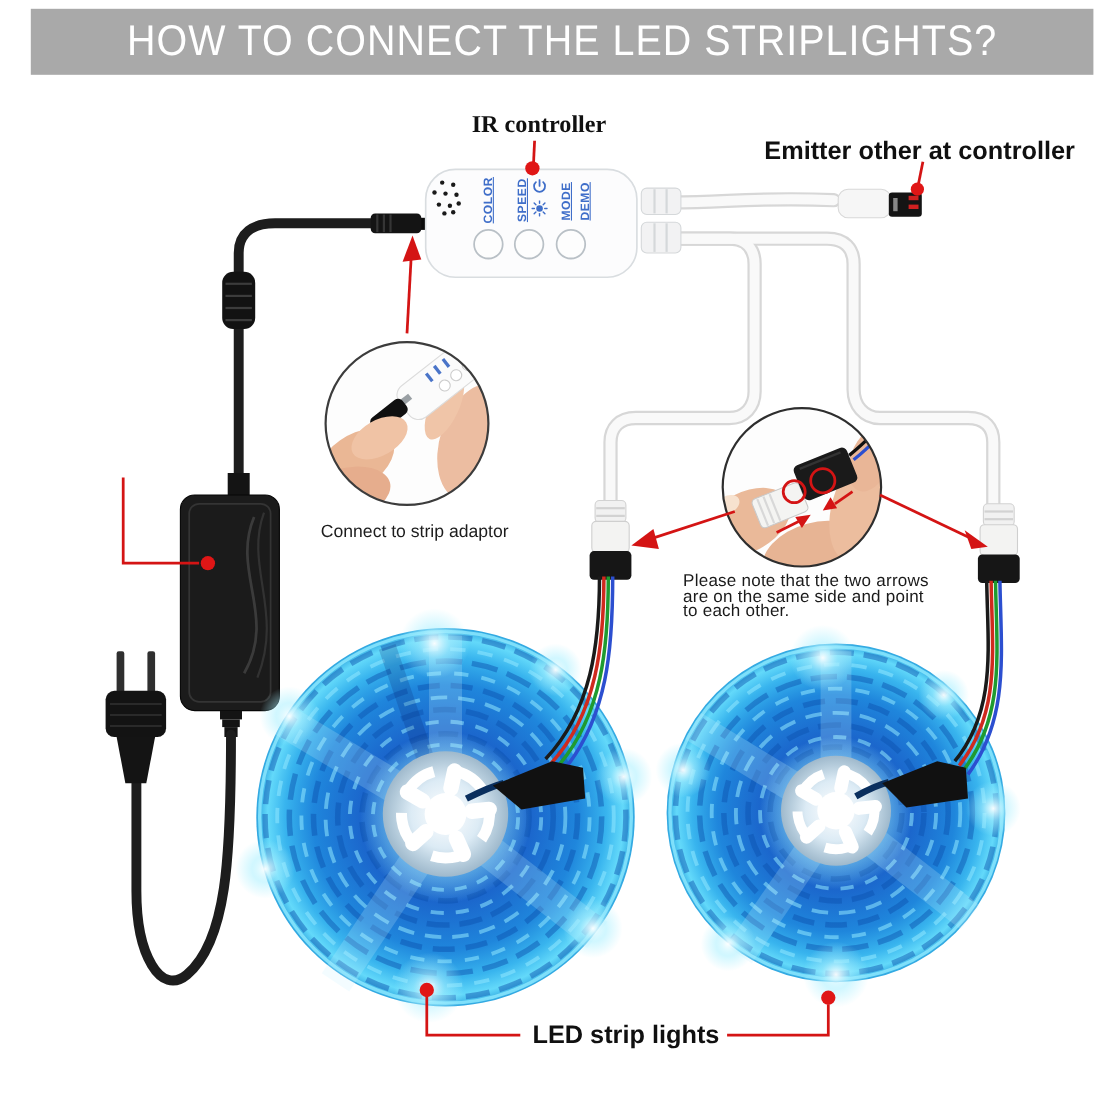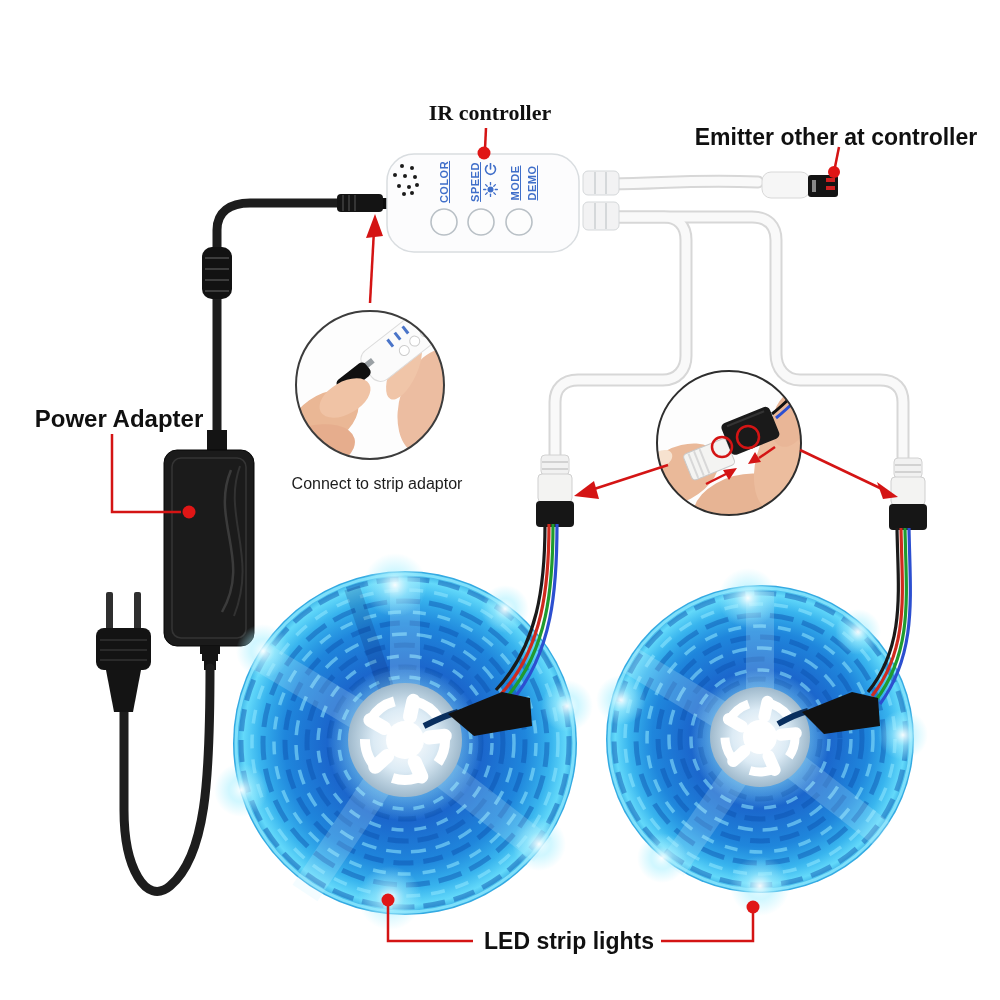--- a/index.html
+++ b/index.html
@@ -338,31 +338,38 @@
       <polygon points="737,468 723,470 729,480"></polygon>
       <polygon points="748,464 761,462 755,452"></polygon>
       <circle cx="484" cy="153" r="6.5" fill="#e01616"></circle>
       <circle cx="834" cy="172" r="6" fill="#e01616"></circle>
       <circle cx="189" cy="512" r="6.5" fill="#e01616"></circle>
       <circle cx="388" cy="900" r="6.5" fill="#e01616"></circle>
       <circle cx="753" cy="907" r="6.5" fill="#e01616"></circle>
     </g>
   </svg>
 
+  <div class="banner">
+    <span>HOW TO CONNECT THE LED STRIPLIGHTS?</span>
+  </div>
 
   <div class="callout" style="left:490px;top:113px;font-size:22px;font-family:Liberation Serif, serif;">IR controller</div>
 
   <div class="callout" style="left:836px;top:137px;font-size:23px;">Emitter other at controller</div>
 
-  <div class="callout" style="left:119px;top:419px;font-size:24px;">Power Adapter</div>
 
   <div class="callout" style="left:569px;top:941px;font-size:23px;text-align:right;">LED strip lights</div>
 
   <div class="cap" style="left:377px;top:484px;font-size:16px;">Connect to strip adaptor</div>
 
+  <div class="note" style="left:621px;top:522px;">
+    <div>Please note that the two arrows</div>
+    <div>are on the same side and point</div>
+    <div>to each other.</div>
+  </div>
 
   <div class="vlabel" style="left:444px;top:182px;">COLOR</div>
   <div class="vlabel" style="left:475px;top:182px;">SPEED</div>
   <div class="vlabel" style="left:515px;top:183px;">MODE</div>
   <div class="vlabel" style="left:532px;top:183px;">DEMO</div>
 
   <svg class="icon" style="left:484px;top:163px;" width="13" height="13" viewBox="0 0 13 13">
     <path d="M3.2,2.6 A5 5 0 1 0 9.8,2.6" fill="none" stroke="#3f6ec9" stroke-width="1.6" stroke-linecap="round"></path>
     <line x1="6.5" y1="0.5" x2="6.5" y2="6" stroke="#3f6ec9" stroke-width="1.6" stroke-linecap="round"></line>
   </svg>

